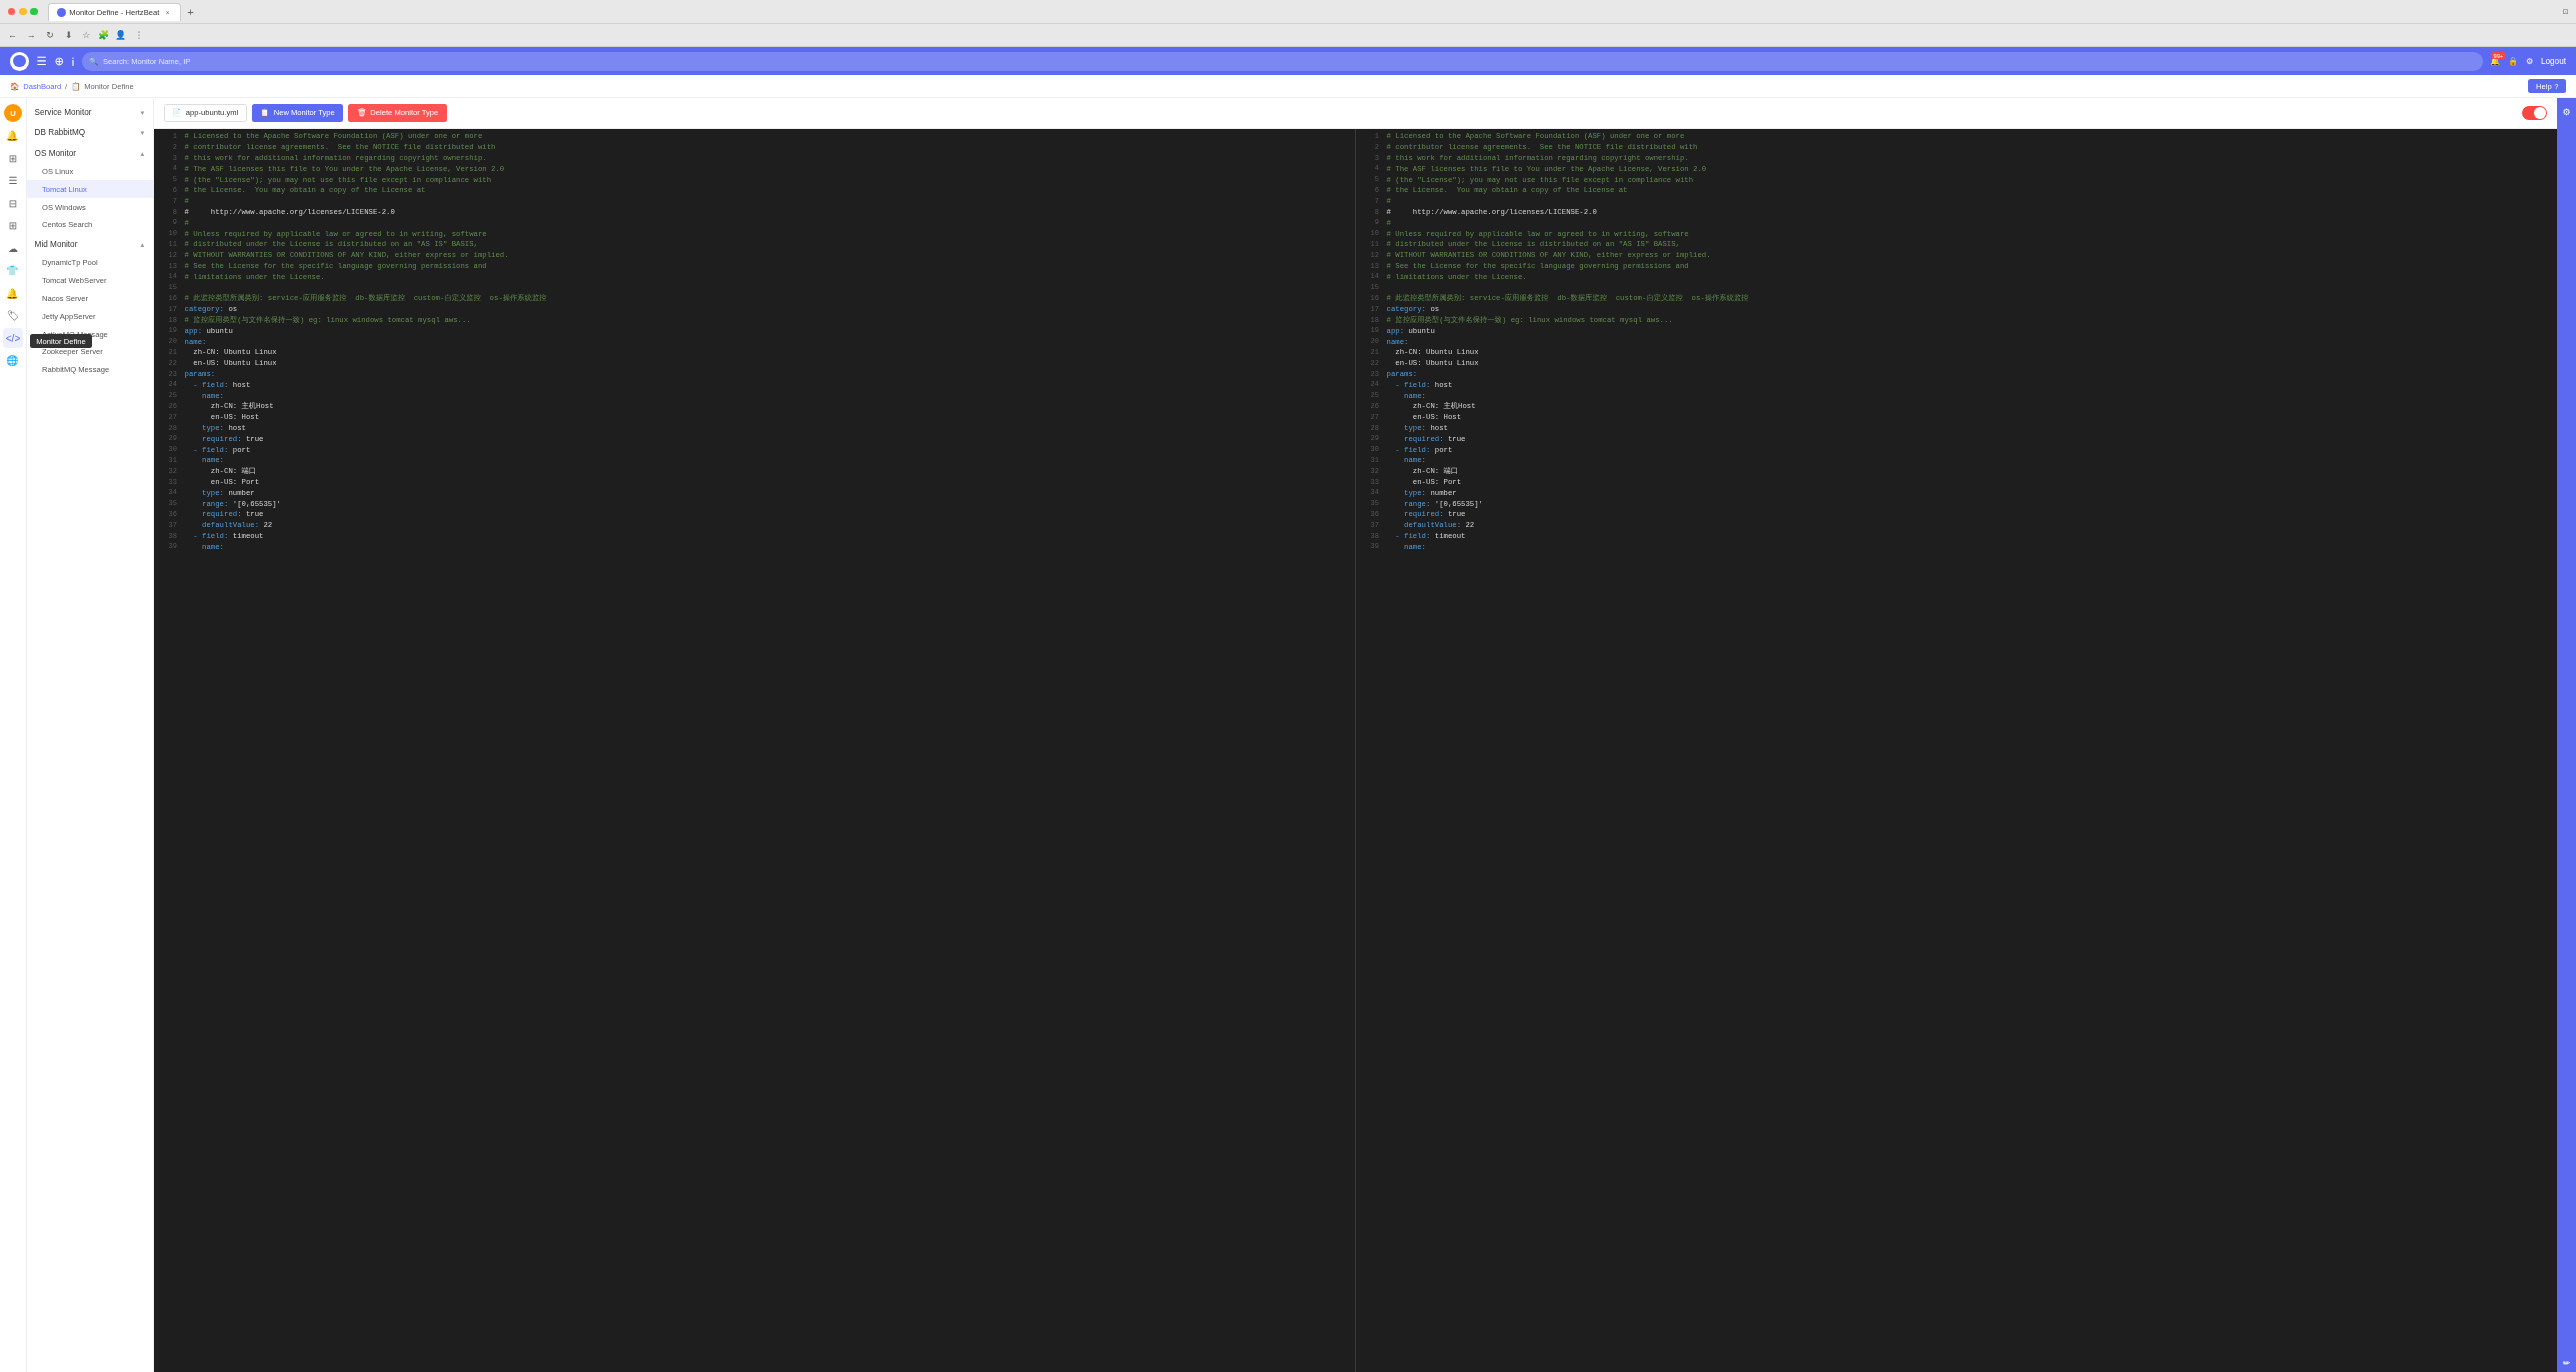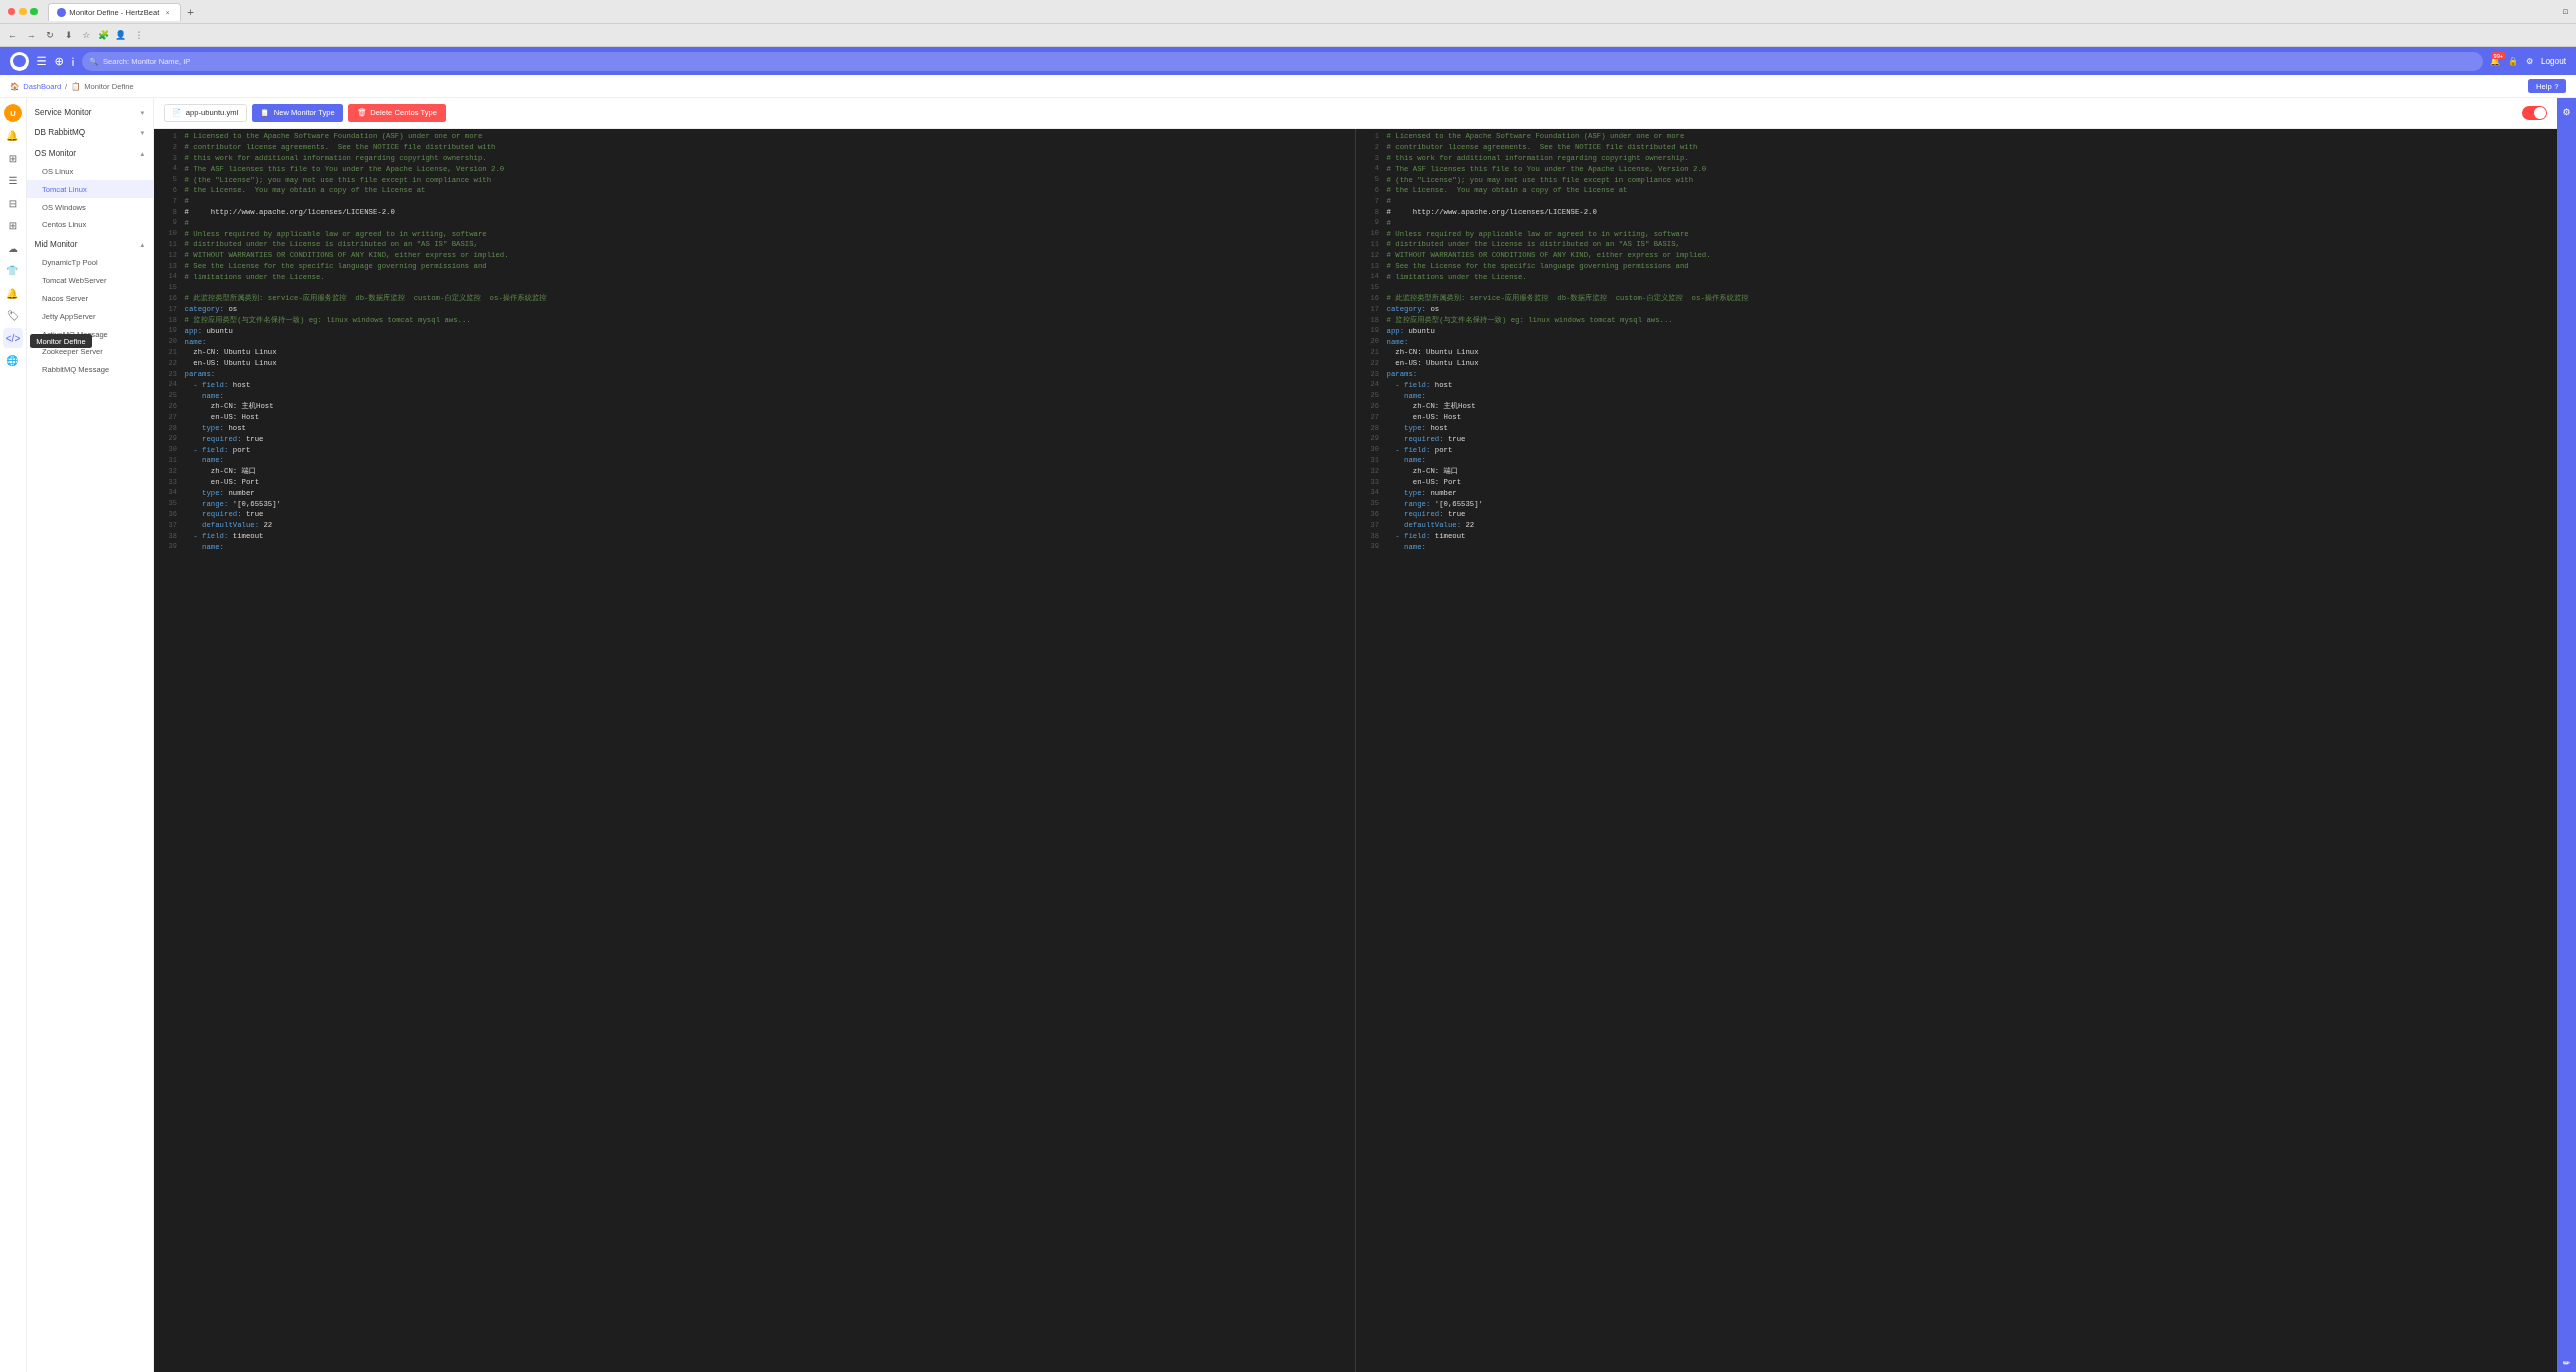--- a/index.html
+++ b/index.html
@@ -268,21 +268,21 @@
           <div class="sidebar-item">
             <span>OS Linux</span>
           </div>
           <div class="sidebar-item active">
             <span>Tomcat Linux</span>
           </div>
           <div class="sidebar-item">
             <span>OS Windows</span>
           </div>
           <div class="sidebar-item">
-            <span>Centos Linux</span>
+            <span>Centos Search</span>
           </div>
         </div>
         <div class="sidebar-section">
           <div class="sidebar-section-header">
             <span>Mid Monitor</span>
             <span class="chevron">▲</span>
           </div>
           <div class="sidebar-item">
             <span>DynamicTp Pool</span>
           </div>
@@ -314,21 +314,21 @@
             <button class="toolbar-btn toolbar-btn-file">
               <span>📄</span>
               <span>app-ubuntu.yml</span>
             </button>
             <button class="toolbar-btn toolbar-btn-new">
               <span>📋</span>
               <span>New Monitor Type</span>
             </button>
             <button class="toolbar-btn toolbar-btn-delete">
               <span>🗑</span>
-              <span>Delete Centos Type</span>
+              <span>Delete Monitor Type</span>
             </button>
             <div class="toolbar-spacer"></div>
             <div class="toggle-switch">
               <div class="toggle-knob"></div>
             </div>
           </div>
 
           <div class="editor-area">
 
             <div class="editor-pane" id="left-pane">

